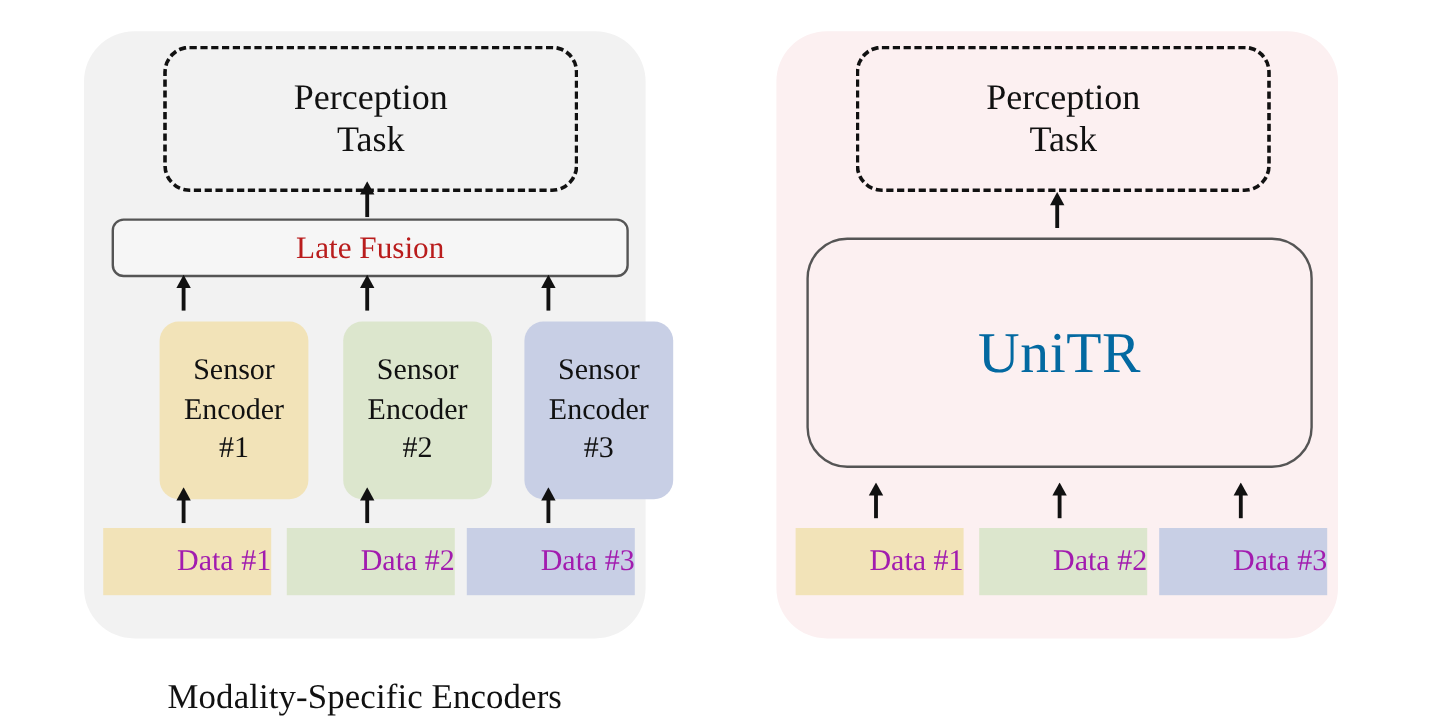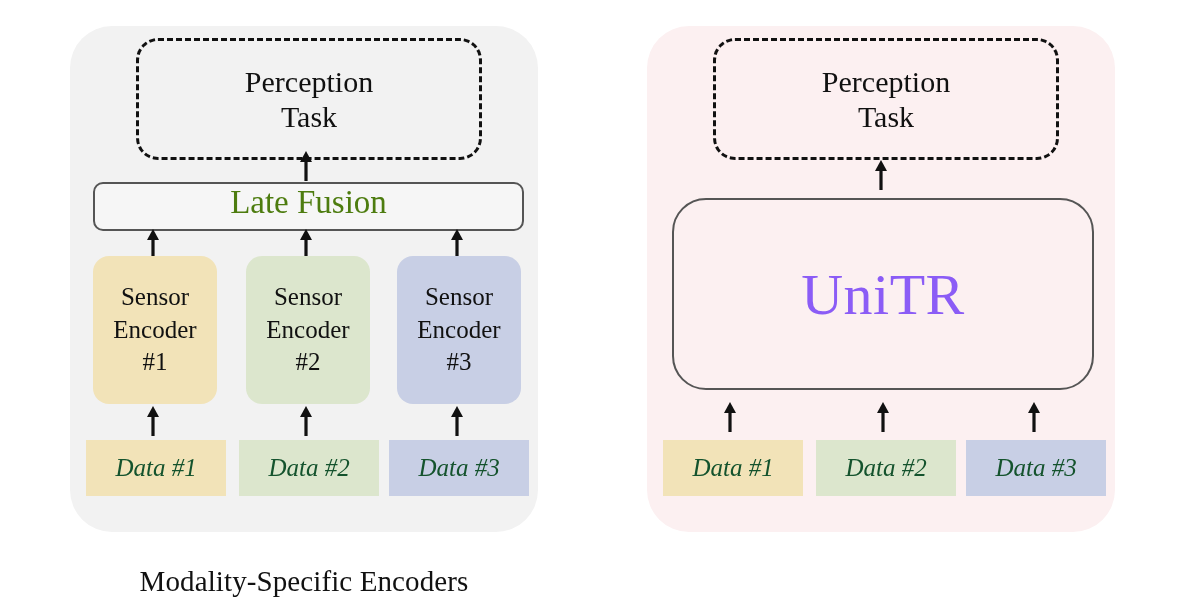--- a/index.html
+++ b/index.html
@@ -78,74 +78,74 @@
   .fusion-box {
     position: absolute;
     left: 93px;
     top: 182px;
     width: 427px;
     height: 45px;
     border: 2.5px solid #555555;
     border-radius: 10px;
     background: #f6f6f6;
     display: flex;
-    align-items: flex-start;
+    align-items: center;
     justify-content: center;
-    font-size: 33px;
-    color: #4d7c0f;
+    font-size: 26px;
+    color: #b91c1c;
   }
 
   
   .unitr-box {
     position: absolute;
     left: 672px;
     top: 198px;
     width: 418px;
     height: 188px;
     border: 2.5px solid #555555;
     border-radius: 34px;
     background: transparent;
     display: flex;
     align-items: center;
     justify-content: center;
-    font-size: 58px;
-    color: #8b5cf6;
+    font-size: 48px;
+    color: #0369a1;
     letter-spacing: 0.5px;
   }
 
   
   .encoder {
     position: absolute;
-    top: 256px;
+    top: 268px;
     width: 124px;
     height: 148px;
     border-radius: 16px;
     display: flex;
     flex-direction: column;
     align-items: center;
     justify-content: center;
     font-size: 25px;
     line-height: 1.3;
     color: #111111;
+    margin-left: 40px;
   }
   .enc-1 { left: 93px;  background: #f2e3b8; }
   .enc-2 { left: 246px; background: #dce6cd; }
   .enc-3 { left: 397px; background: #c8cfe5; }
 
   
   .data-box {
     position: absolute;
     height: 56px;
     display: flex;
     align-items: center;
-    justify-content: center;
+    justify-content: flex-end;
     font-size: 25px;
-    color: #14532d;
+    color: #a21caf;
     border-radius: 0;
-    font-style: italic;
   }
   .data-left-1  { left: 86px;  top: 440px; width: 140px; background: #f2e3b8; }
   .data-left-2  { left: 239px; top: 440px; width: 140px; background: #dce6cd; }
   .data-left-3  { left: 389px; top: 440px; width: 140px; background: #c8cfe5; }
 
   .data-right-1 { left: 663px; top: 440px; width: 140px; background: #f2e3b8; }
   .data-right-2 { left: 816px; top: 440px; width: 140px; background: #dce6cd; }
   .data-right-3 { left: 966px; top: 440px; width: 140px; background: #c8cfe5; }
 
   

